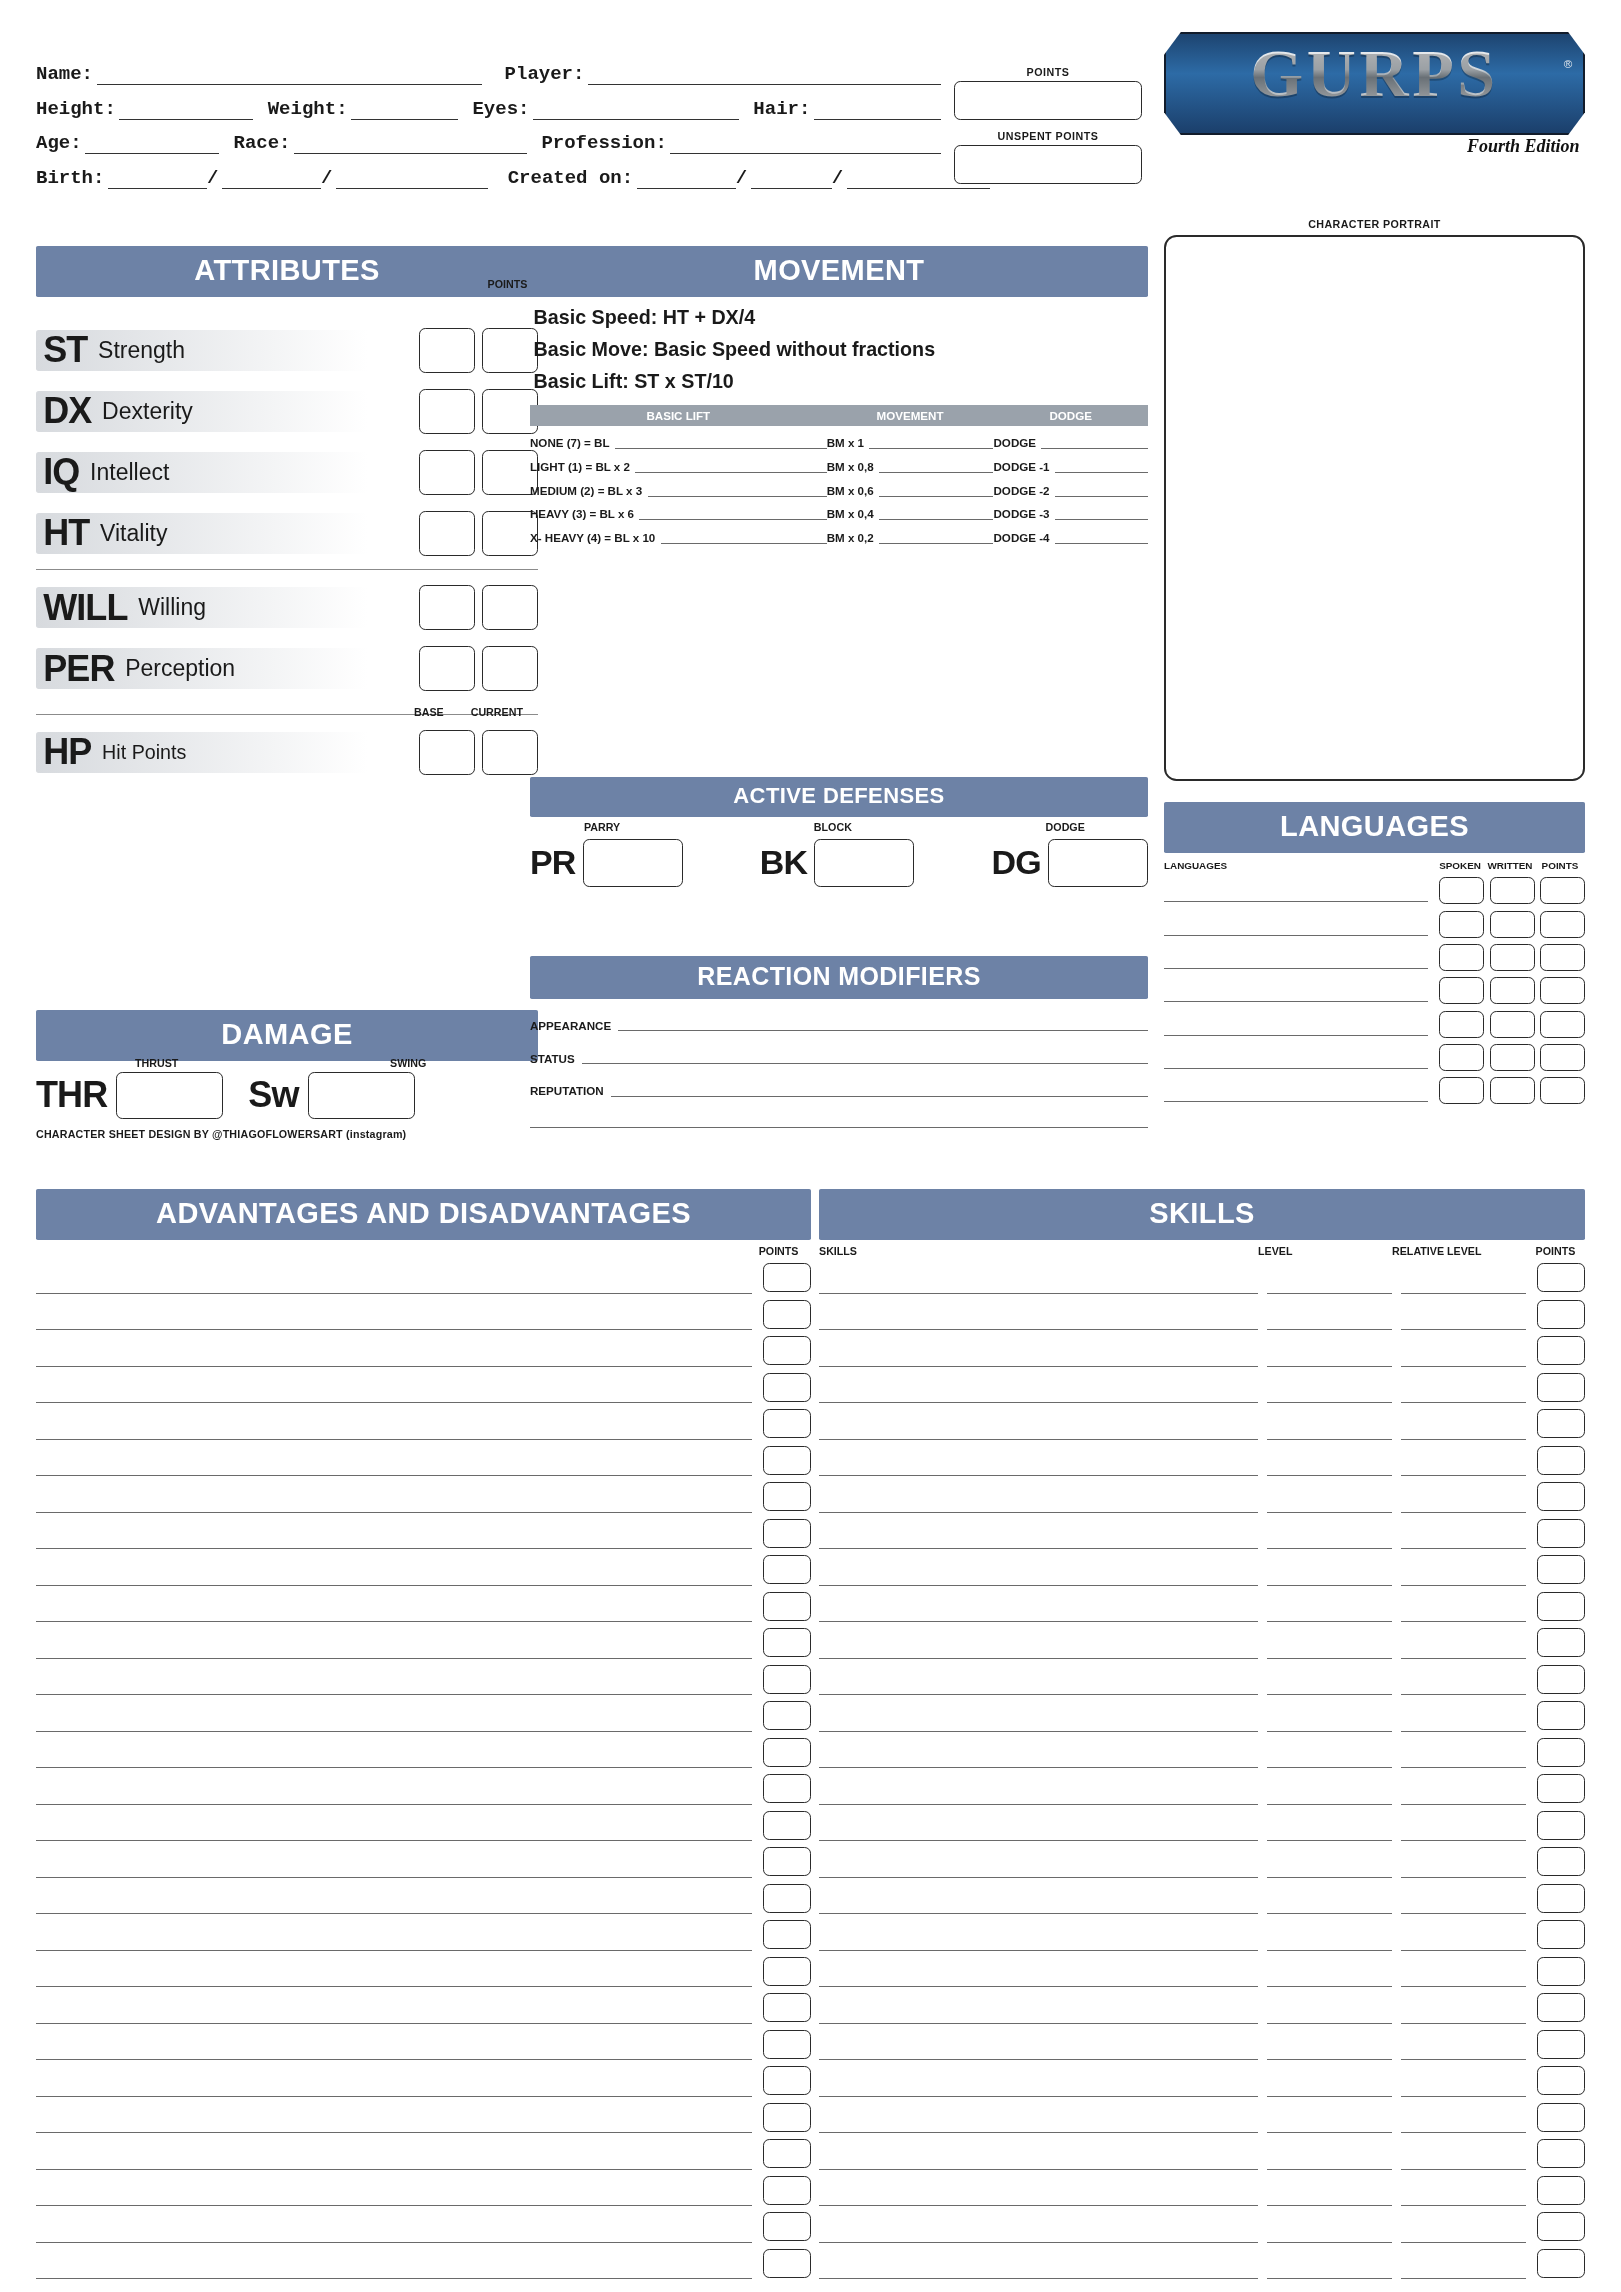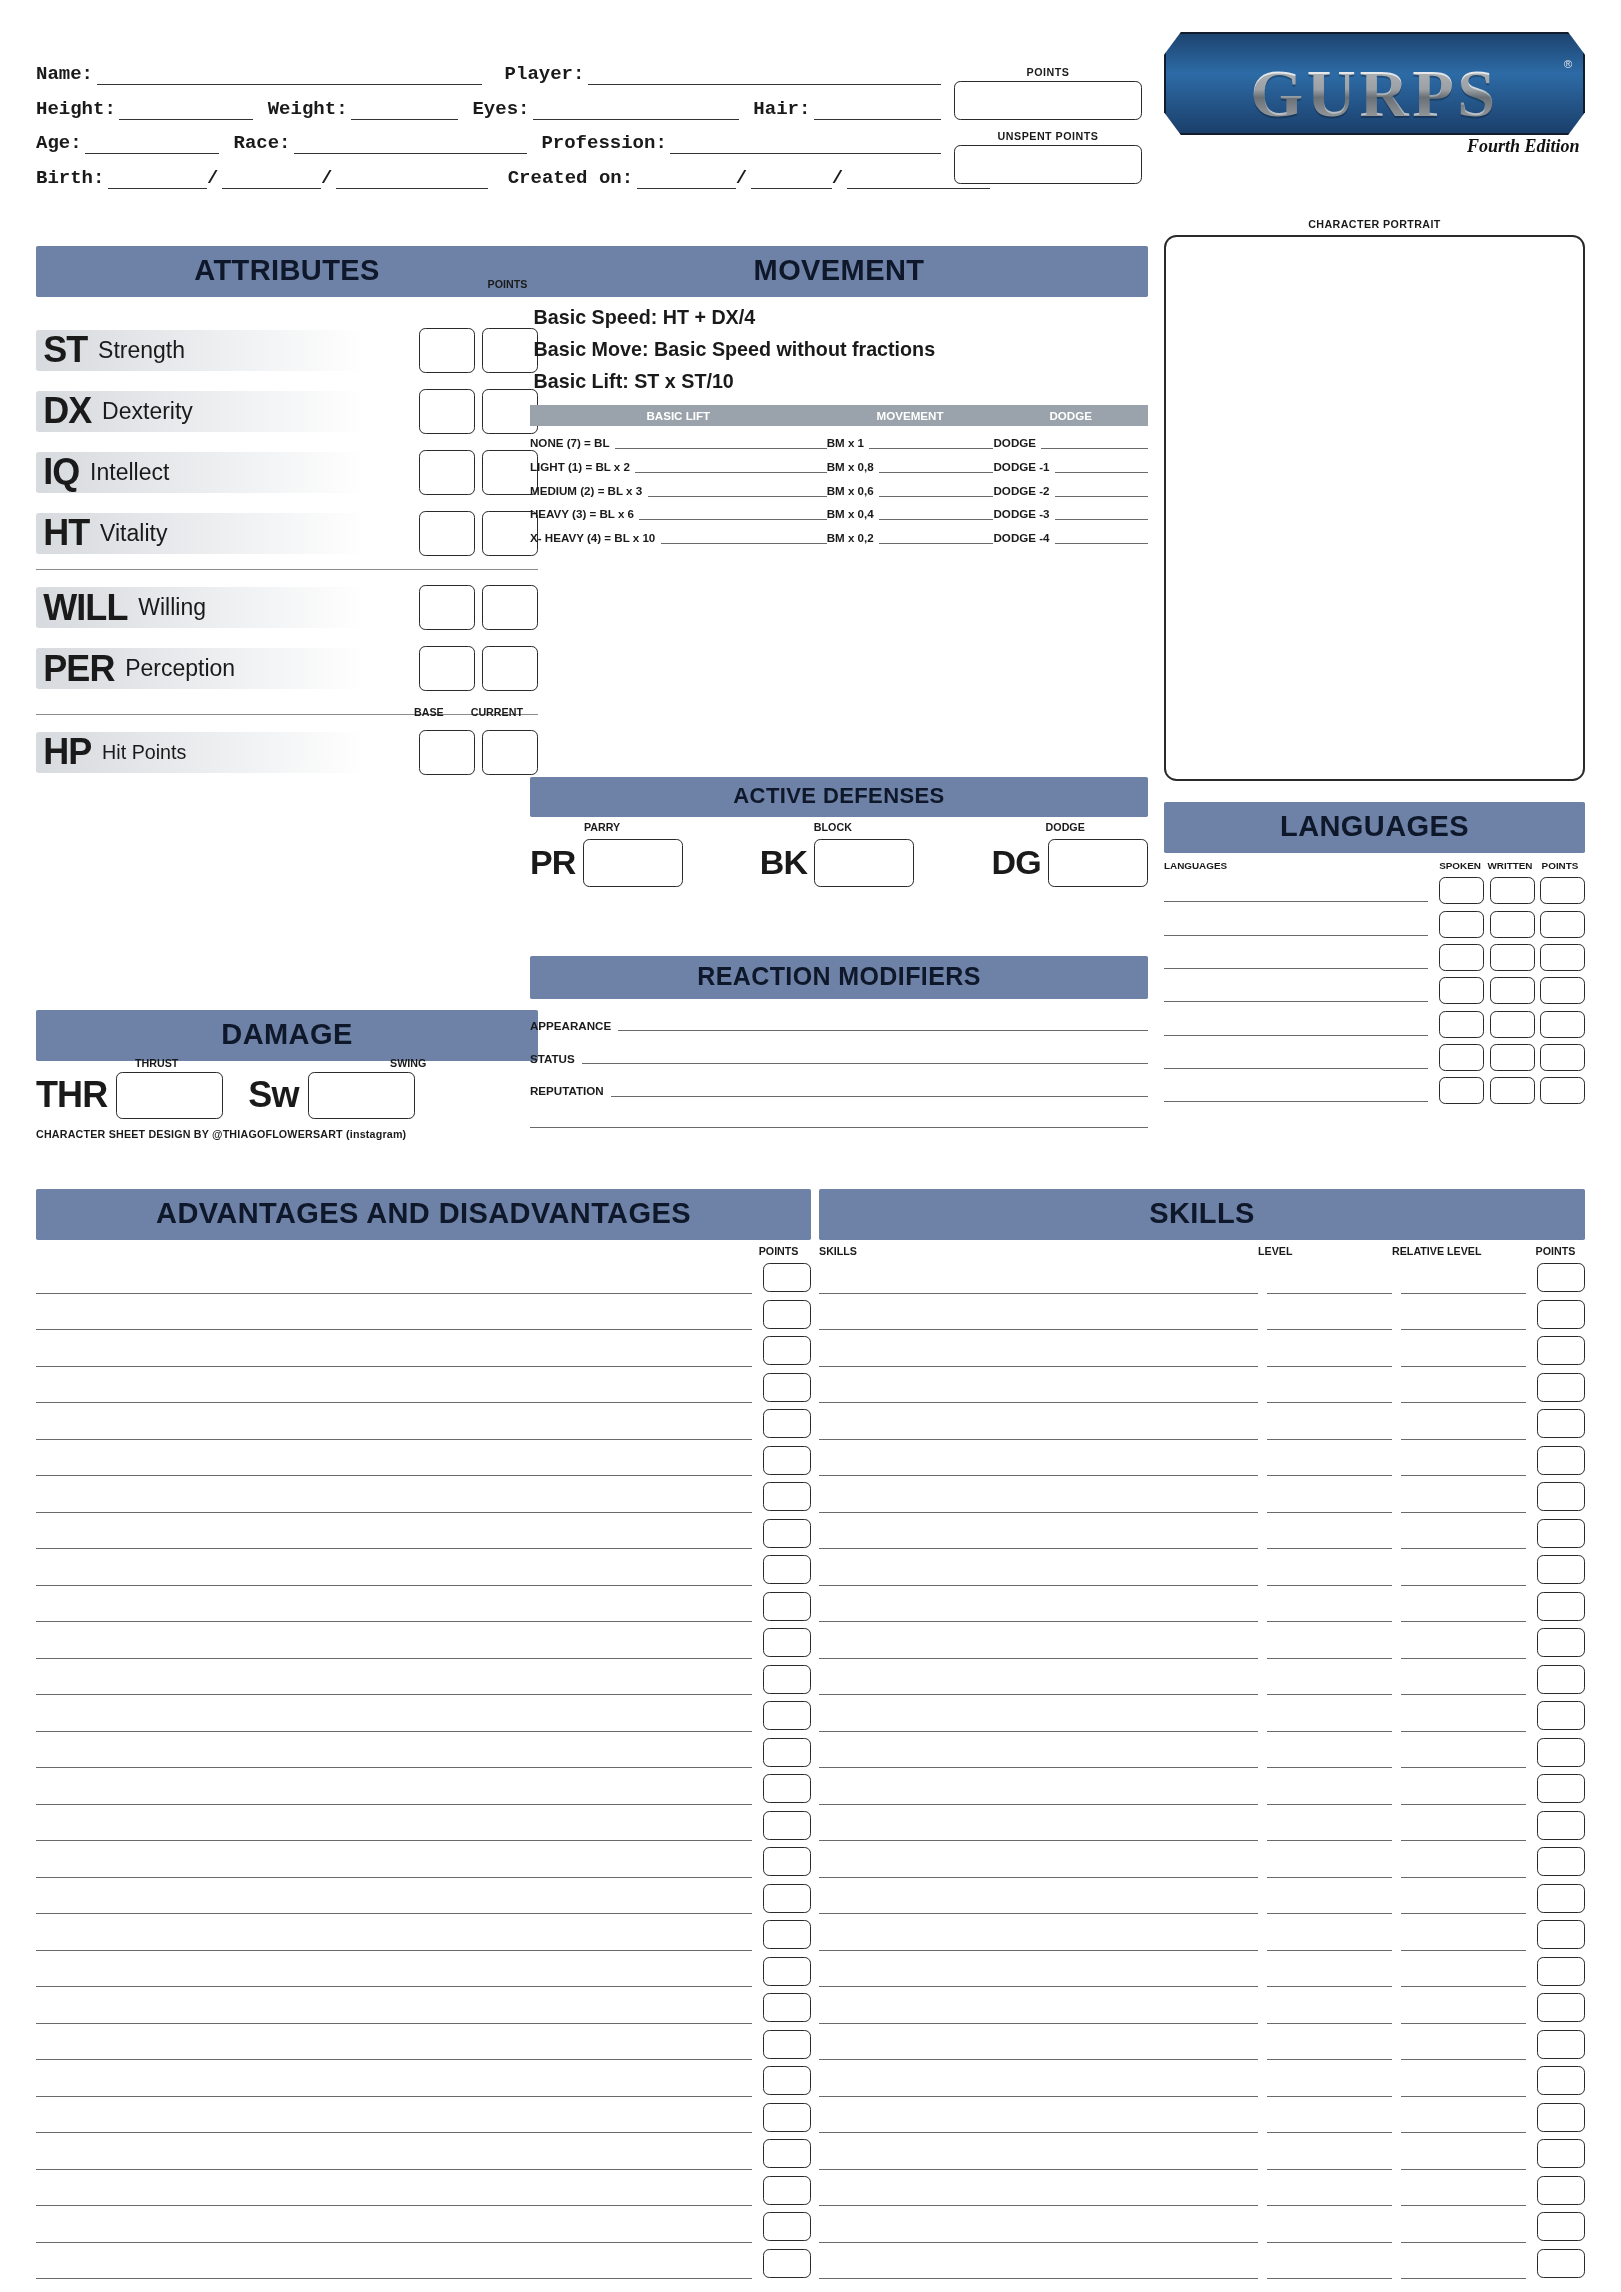--- a/index.html
+++ b/index.html
@@ -9,21 +9,21 @@
     font-family: "Liberation Sans", sans-serif;
     color: #1a1a1a;
     position: relative;
     overflow: hidden;
   }
   .page { position: relative; width: 1622px; height: 2293px; padding: 34px 36px; }
 
   
   .bar {
     background: #6d82a6;
-    color: #0f172a;
+    color: #ffffff;
     text-align: center;
     font-weight: bold;
     letter-spacing: 0.4px;
     border-radius: 1.8px;
   }
   .bar.big { font-size: 29px; padding: 8px 0 9.9px; }
   .bar.mid { font-size: 18px; padding: 4.5px 0 5.4px; }
   .box {
     border: 1.8px solid #2a2a2a;
     border-radius: 6.3px;
@@ -45,21 +45,21 @@
 
   
   .logo-wrap { position: absolute; left: 1164px; top: 32px; width: 421px; height: 121px; }
   .logo-plate {
     width: 100%; height: 103px;
     background: linear-gradient(180deg,#1d4470 0%,#2d6ba6 40%,#1b3f6b 100%);
     border: 2.7px solid #121c2b;
     border-radius: 9px;
     position: relative;
     clip-path: polygon(4% 0,96% 0,100% 22%,100% 78%,96% 100%,4% 100%,0 78%,0 22%);
-    display: flex; align-items: flex-end; justify-content: center;
+    display: flex; align-items: flex-start; justify-content: center;
   }
   .logo-text {
     font-family: "Liberation Serif", serif;
     font-weight: bold;
     font-size: 68px;
     letter-spacing: 3.6px;
     background: linear-gradient(180deg,#ffffff 0%,#cfd6dc 45%,#8c969e 55%,#f2f4f6 100%);
     -webkit-background-clip: text; background-clip: text; color: transparent;
     text-shadow: 0 1.8px 0 rgba(0,0,0,.25);
     padding: 0 9px;

